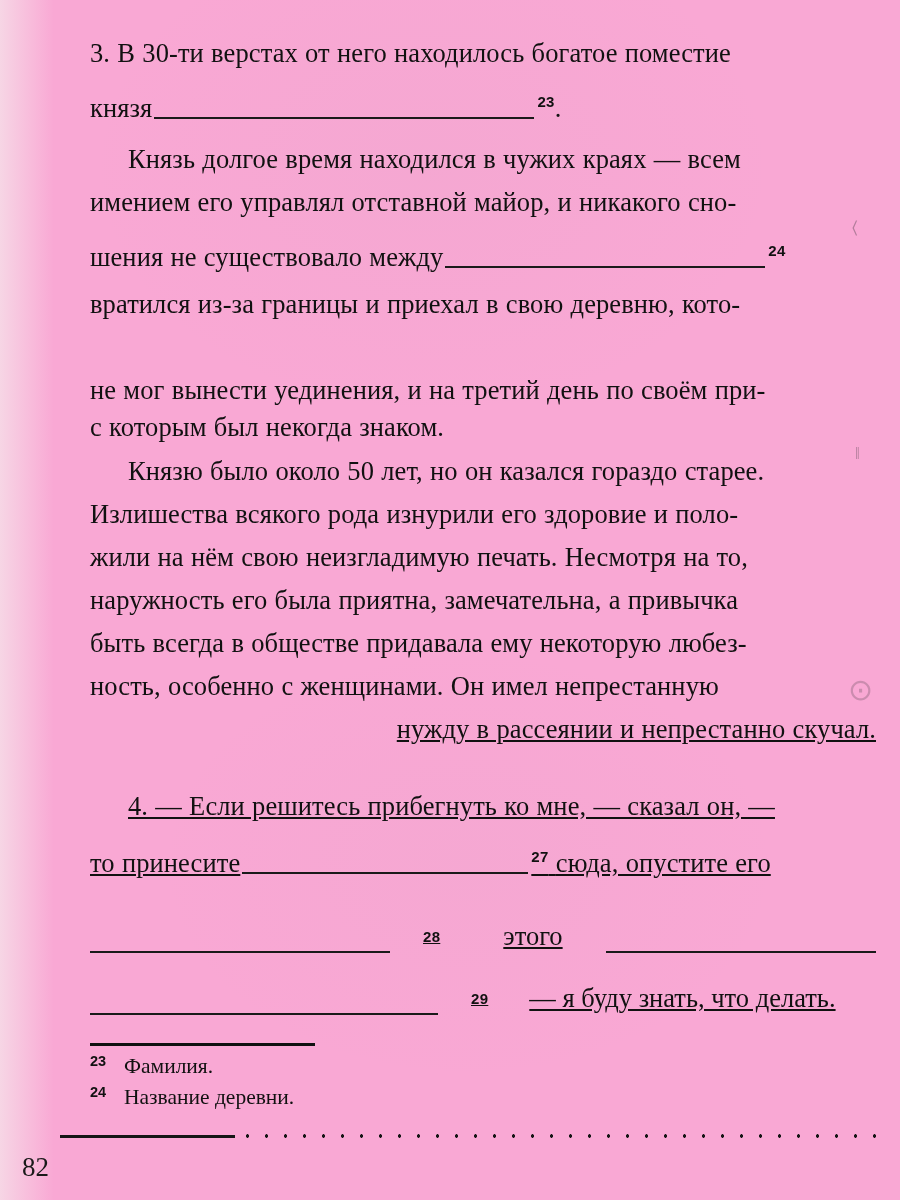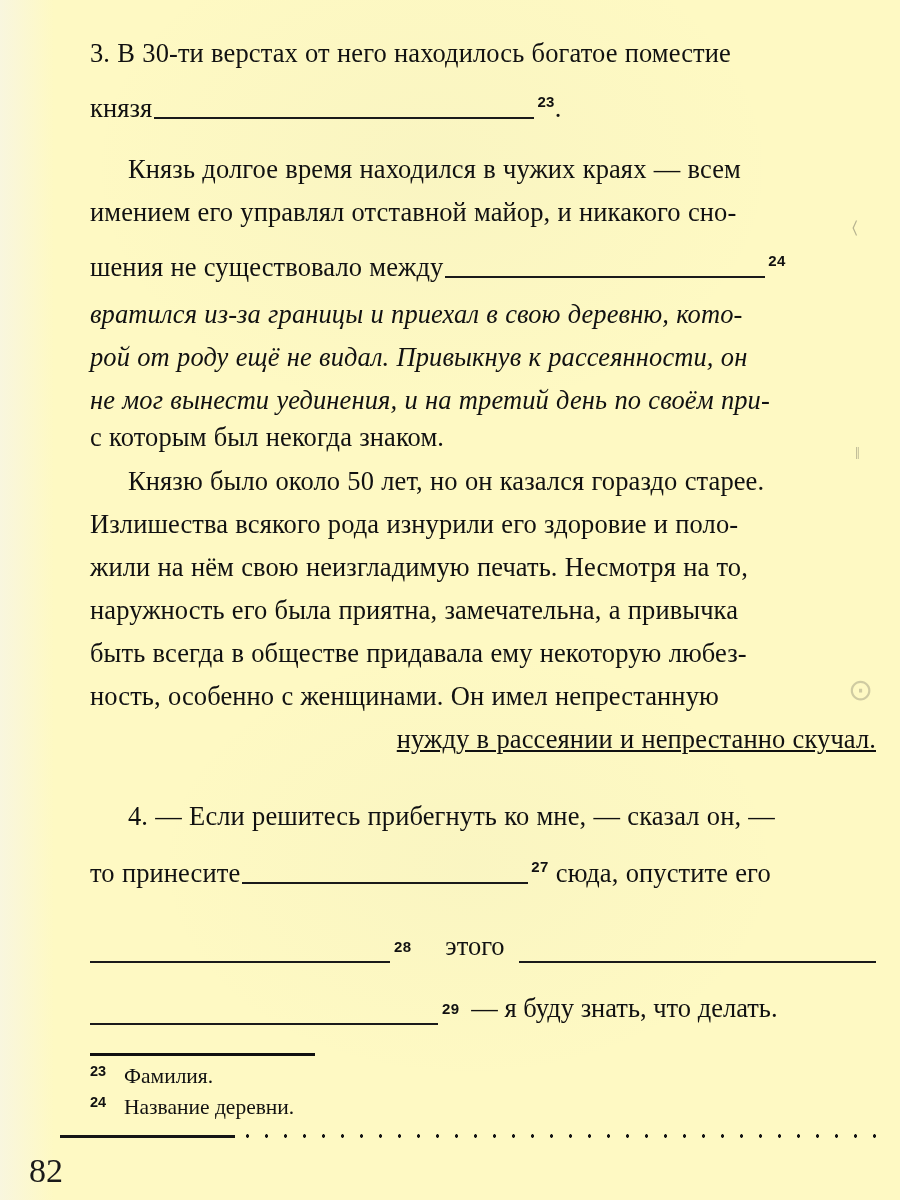--- a/index.html
+++ b/index.html
@@ -13,21 +13,21 @@
     font-family: "Liberation Serif", "DejaVu Serif", serif;
     color: #111111;
     overflow: hidden;
     position: relative;
   }
 
   
   .page {
     position: absolute;
     inset: 0;
-    background: #fef9c3;
+    background: #f9a8d4;
   }
   .page::before {
     content: "";
     position: absolute;
     inset: 0;
     background:
       radial-gradient(ellipse 55% 30% at 48% 14%, rgba(150,155,160,0.045), rgba(0,0,0,0) 70%),
       radial-gradient(ellipse 50% 26% at 52% 72%, rgba(150,155,160,0.04), rgba(0,0,0,0) 70%),
       linear-gradient(90deg, rgba(245,244,240,0.6) 0%, rgba(255,255,255,0) 6%);
     pointer-events: none;
@@ -79,20 +79,21 @@
     font-weight: 700;
     padding-left: 1px;
   }
 
   
   .row {
     display: flex;
     align-items: flex-end;
     font-size: 26.5px;
     height: 50px;
+    gap: 29px;
   }
   .row .rule {
     border-bottom: 2px solid #1a1a1a;
     height: 36px;
   }
   .row .lbl { padding: 0 0 0 0; line-height: 34px; }
 
   
   .fn-sep {
     width: 225px;
@@ -135,23 +136,23 @@
     position: absolute;
     left: 178px; top: 0;
     right: 0; height: 6px;
     background-image: radial-gradient(circle, #151515 1.6px, rgba(0,0,0,0) 1.9px);
     background-size: 19px 6px;
     background-position: 0 50%;
     background-repeat: repeat-x;
   }
   .page-number {
     position: absolute;
-    left: 29px;
+    left: 22px;
     top: 1152px;
-    font-size: 34px;
+    font-size: 27px;
     color: #1a1a1a;
   }
 
   
   .smudge {
     position: absolute;
     color: rgba(40,40,45,0.34);
     font-size: 17px;
     font-family: "Liberation Serif", serif;
     pointer-events: none;
@@ -165,53 +166,53 @@
 
   <div class="content">
 
     <div style="padding-top:26px;">
 
       <p class="para spaced" style="margin-bottom:0;">
         <span>3. В 30-ти верстах от него находилось богатое поместие</span><br>
         <span>князя</span><span class="blank w-xxl"></span><sup class="fn">23</sup><span>.</span>
       </p>
 
-      <p class="para indent" style="margin-top:12px;">
+      <p class="para indent" style="margin-top:2px;">
         <span>Князь долгое время находился в чужих краях — всем</span><br>
         <span>имением его управлял отставной майор, и никакого сно-</span>
       </p>
 
       <p class="para spaced" style="margin-top:6px;">
         <span>шения не существовало между</span><span class="blank w-lg"></span><sup class="fn">24</sup>
       </p>
 
 
-      <p class="para" style="margin-top:-2px;font-style:italic;">
+      <p class="para" style="margin-top:-2px;">
         <span>вратился из-за границы и приехал в свою деревню, кото-</span><br>
-        <span>рой от роду ещё не видал. Привыкнув к рассеянности, он</span><br>
+        <br>
         <span>не мог вынести уединения, и на третий день по своём при-</span>
       </p>
 
 
       <p class="para" style="margin-top:-6px;">
         <span>с которым был некогда знаком.</span>
       </p>
     </div>
 
     <p class="para indent" style="margin-top:1px;">
       <span>Князю было около 50 лет, но он казался гораздо старее.</span><br>
       <span>Излишества всякого рода изнурили его здоровие и поло-</span><br>
       <span>жили на нём свою неизгладимую печать. Несмотря на то,</span><br>
       <span>наружность его была приятна, замечательна, а привычка</span><br>
       <span>быть всегда в обществе придавала ему некоторую любез-</span><br>
       <span>ность, особенно с женщинами. Он имел непрестанную</span><br>
       <span class="last">нужду в рассеянии и непрестанно скучал.</span>
     </p>
 
-    <div style="margin-top:34px;">
+    <div style="margin-top:34px;text-decoration:underline;">
 
       <p class="para" style="text-indent:38px;margin:0;">
         <span>4. — Если решитесь прибегнуть ко мне, — сказал он, —</span>
       </p>
 
       <p class="para spaced" style="margin-top:8px;">
         <span>то принесите</span><span class="blank w-md"></span><sup class="fn">27</sup>&nbsp;<span>сюда, опустите его</span>
       </p>
 
       <div class="row" style="margin-top:12px;">

